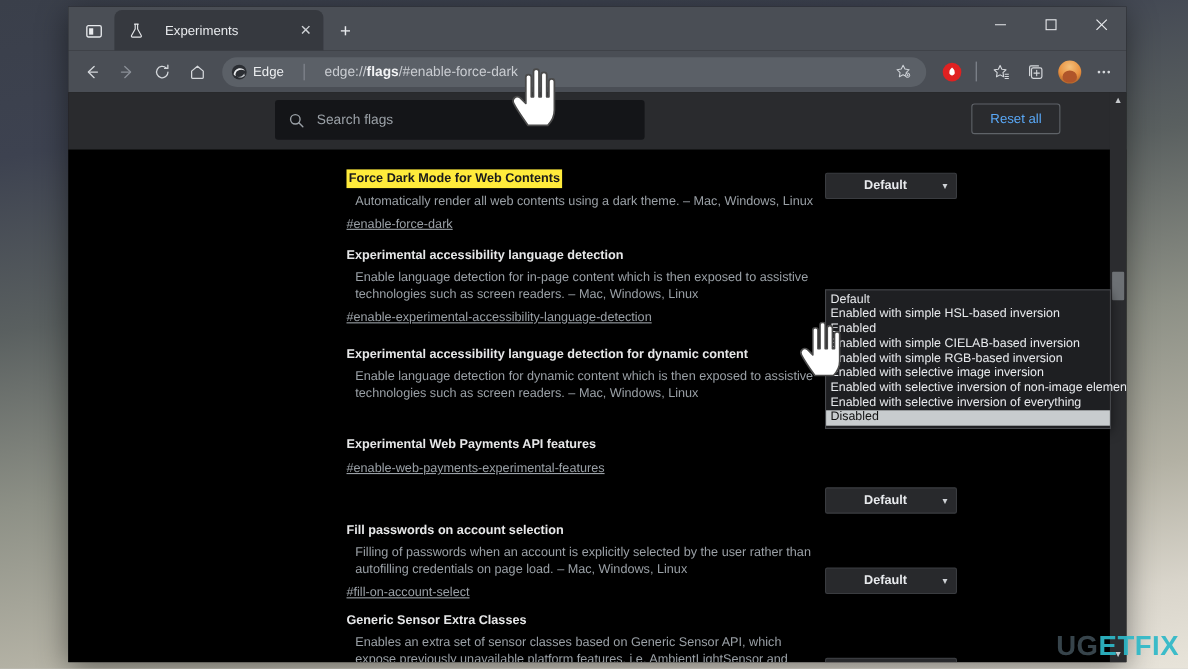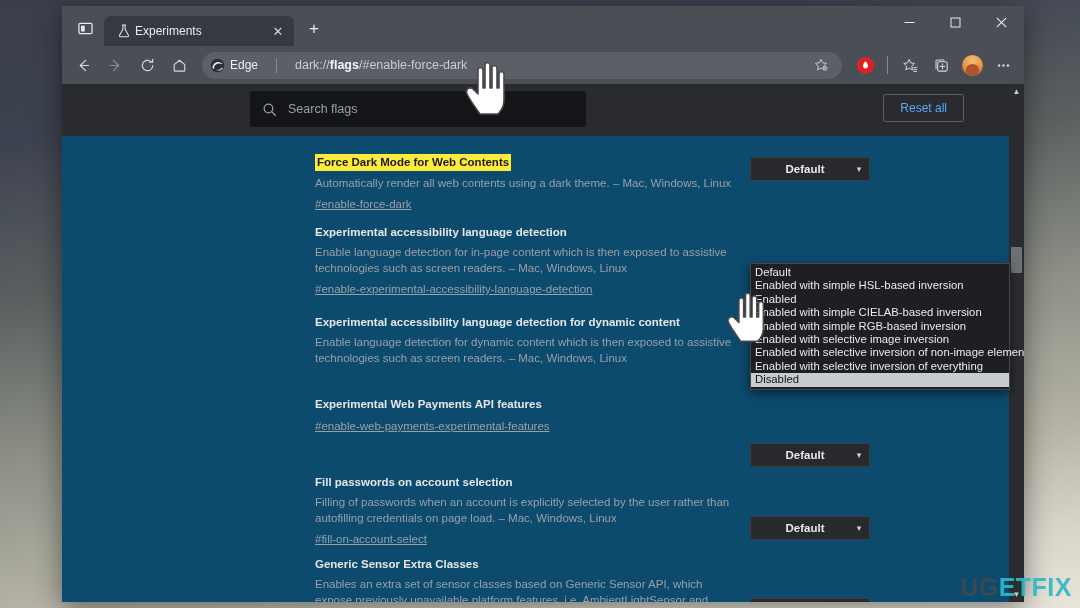--- a/index.html
+++ b/index.html
@@ -28,23 +28,23 @@
     height: 40px; background: #4a4e55;
     display: flex; align-items: flex-end; position: relative;
   }
   #tab-search-btn {
     width: 34px; height: 30px; margin: 0 2px 3px 6px;
     display: flex; align-items: center; justify-content: center;
     border-radius: 4px;
   }
   #tab-strip { display: flex; align-items: flex-end; height: 100%; }
   .tab {
-    height: 30px; min-width: 190px; max-width: 220px;
+    height: 37px; min-width: 190px; max-width: 220px;
     background: #36393f; border-radius: 7px 7px 0 0;
-    display: flex; align-items: center; padding: 0 6px 0 12px; gap: 3px;
+    display: flex; align-items: center; padding: 0 6px 0 12px; gap: 18px;
   }
   .tab-icon { width: 16px; height: 16px; flex: 0 0 16px; }
   .tab-title {
     font-size: 12px; color: #e8eaed; flex: 1 1 auto;
     white-space: nowrap; overflow: hidden; text-overflow: ellipsis;
   }
   .tab-close {
     width: 20px; height: 20px; border-radius: 3px;
     display: flex; align-items: center; justify-content: center;
     font-size: 13px; color: #cfd2d6; line-height: 1;
@@ -122,37 +122,38 @@
   #reset-all-btn {
     position: absolute; right: 60px; top: 10px;
     height: 28px; padding: 8px 16px;
     border: 1px solid #5f6368; border-radius: 3px;
     display: flex; align-items: center; justify-content: center;
     font-size: 12px; color: #5aa9f8; background: transparent;
   }
 
   #flags-list {
     position: absolute; left: 0; top: 52px; right: 0; bottom: 0;
-    background: #0c4a6e; overflow: hidden;
+    background: #000000; overflow: hidden;
   }
   .flag-row {
     position: absolute; left: 0; right: 0;
     display: flex; align-items: flex-start;
   }
   .flag-text { position: absolute; left: 253px; width: 425px; }
   .flag-title {
     font-size: 11.5px; font-weight: 700; color: #e6e7e8;
     line-height: 15px; margin-bottom: 4px; display: inline-block;
   }
   .flag-title.highlight {
     background: #ffeb3b; color: #1a1a1a; padding: 1px 2px;
   }
   .flag-desc {
     font-size: 11.5px; color: #9aa0a6; line-height: 16px;
     margin-bottom: 3px;
+    margin-left: 8px;
   }
   .flag-link {
     font-size: 11.5px; color: #9aa0a6; text-decoration: underline;
     display: inline-block;
   }
   .flag-select {
     position: absolute; left: 688px; width: 120px; height: 24px;
     background: #28292c; border: 1px solid #3a3c40; border-radius: 2px;
     display: flex; align-items: center; justify-content: center;
     position: absolute;
@@ -287,21 +288,21 @@
     <div id="omnibox">
       <span id="edge-chip">
         <svg width="15" height="15" viewBox="0 0 16 16">
           <circle cx="8" cy="8" r="7.2" fill="#2b2e33"></circle>
           <path d="M2.6 10.2c.3-3.4 3-5.9 6.2-5.9 2.2 0 3.9 1 4.6 2.4-1-.6-2.2-.9-3.4-.9-2.6 0-4.6 1.3-5.3 3-.4 1-.5 2 .1 3.1-1.2-.4-2.1-.9-2.2-1.7Z" fill="#e9eaec"></path>
           <path d="M13.8 10.6c-.8 1.6-2.6 2.8-4.9 2.8-1.2 0-2.2-.3-3-.8 1.3.3 3 .2 4.4-.6 1.4-.8 2.2-1.8 2.5-2.8.2.5.2 1 0 1.4Z" fill="#bfc3c7"></path>
         </svg>
         <span id="edge-chip-label">Edge</span>
       </span>
       <span id="omnibox-sep"></span>
-      <span id="url-text"><span>dark://</span><b>flags</b><span>/#enable-force-dark</span></span>
+      <span id="url-text"><span>edge://</span><b>flags</b><span>/#enable-force-dark</span></span>
       <span class="tb-btn" id="fav-btn">
         <svg width="16" height="16" viewBox="0 0 18 18">
           <path d="M9 2.6l1.9 3.9 4.3.6-3.1 3 .75 4.3L9 12.4l-3.85 2 .75-4.3-3.1-3 4.3-.6Z" fill="none" stroke="#cfd3d8" stroke-width="1.05" stroke-linejoin="round"></path>
           <circle cx="13.6" cy="12.8" r="2.2" fill="#5b6067" stroke="#cfd3d8" stroke-width="1"></circle>
           <line x1="13.6" y1="11.7" x2="13.6" y2="13.9" stroke="#cfd3d8" stroke-width=".9"></line>
           <line x1="12.5" y1="12.8" x2="14.7" y2="12.8" stroke="#cfd3d8" stroke-width=".9"></line>
         </svg>
       </span>
     </div>
 

